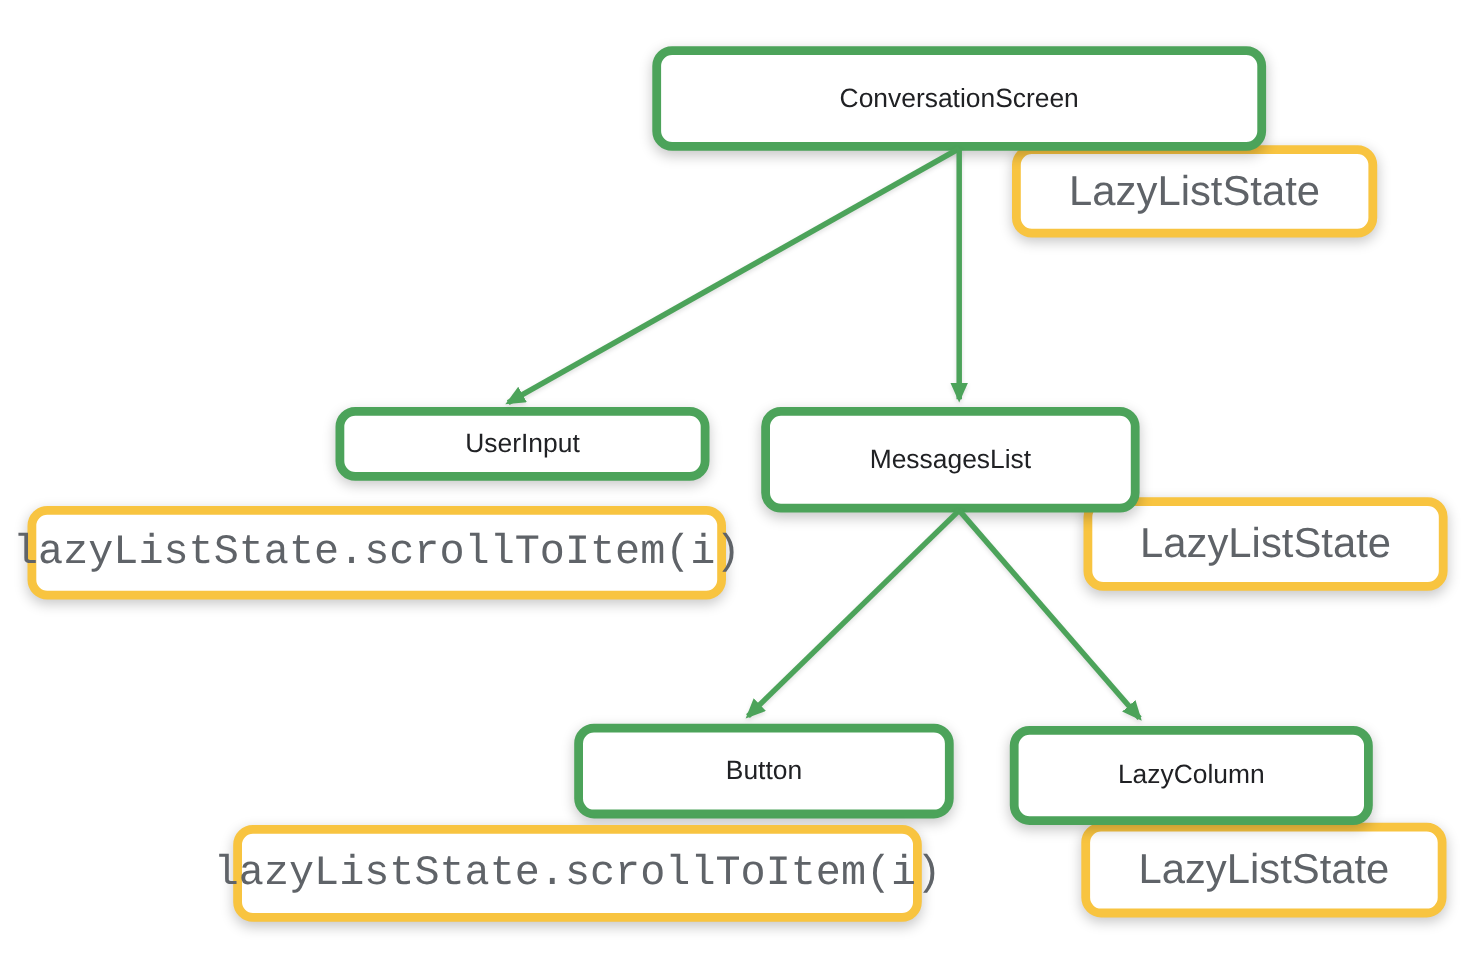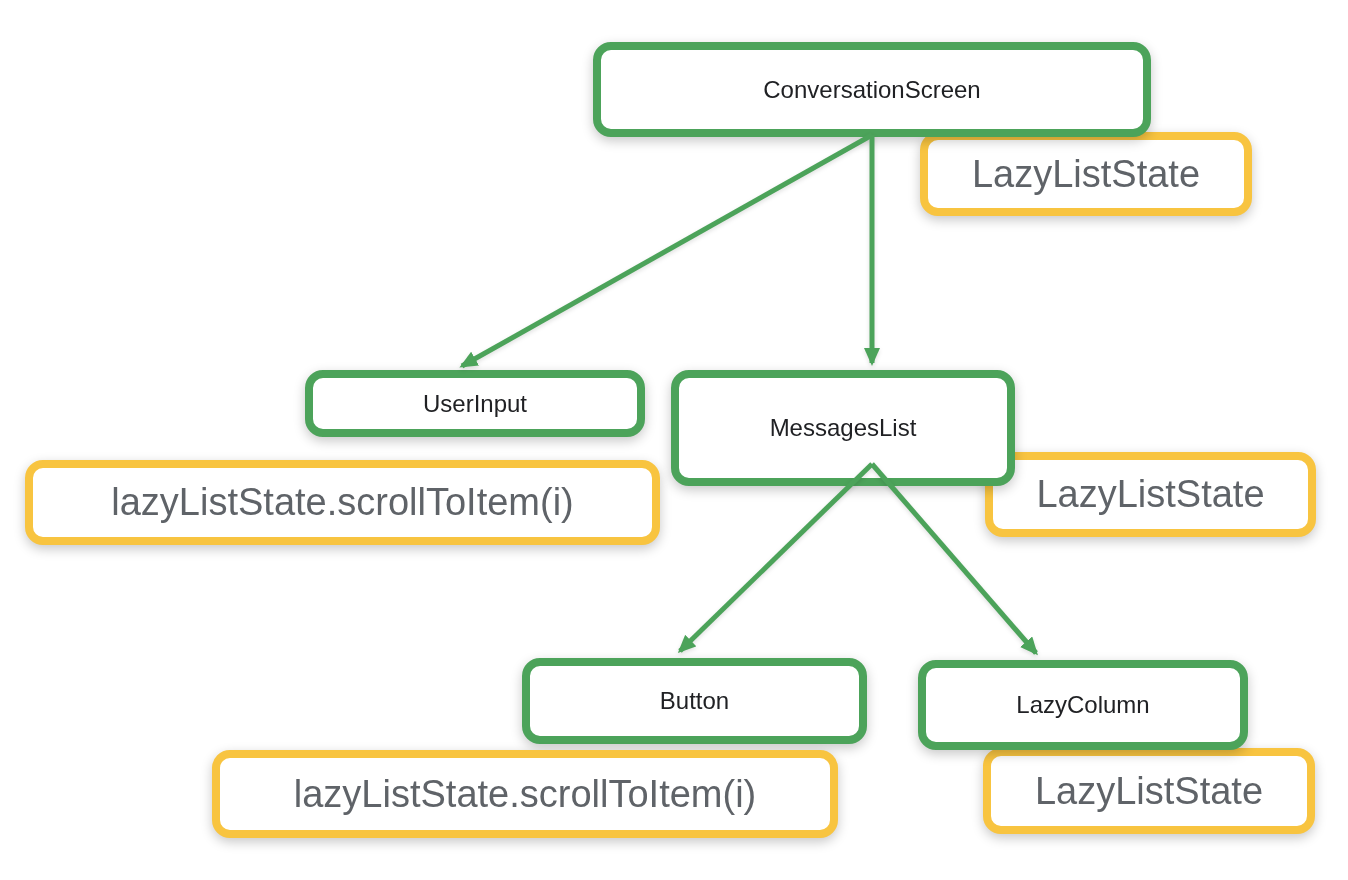--- a/index.html
+++ b/index.html
@@ -33,27 +33,27 @@
     font-size:24px;
     z-index:3;
   }
   .state{
     border:8px solid var(--yellow);
     border-radius:18px;
     color:var(--state-text);
     font-size:38px;
     z-index:2;
   }
-  .state.front{z-index:4;}
+  .state.front{z-index:4;font-family:Liberation Mono, monospace;}
   
   #node-conversation { left:593px; top:42px;  width:558px; height:95px; }
   #state-conversation{ left:920px; top:132px; width:332px; height:84px; }
   #node-userinput    { left:305px; top:370px; width:340px; height:67px; }
   #state-userinput   { left:25px;  top:460px; width:635px; height:85px; }
-  #node-messageslist { left:671px; top:370px; width:344px; height:116px; }
+  #node-messageslist { left:692px; top:370px; width:344px; height:96px; }
   #state-messageslist{ left:985px; top:452px; width:331px; height:85px; }
   #node-button       { left:522px; top:658px; width:345px; height:86px; }
   #state-button      { left:212px; top:750px; width:626px; height:88px; }
   #node-lazycolumn   { left:918px; top:660px; width:330px; height:90px; }
   #state-lazycolumn  { left:983px; top:748px; width:332px; height:86px; }
   .edges{
     position:absolute;left:0;top:0;width:1348px;height:880px;
     z-index:5;pointer-events:none;
     filter:drop-shadow(0 2px 2px rgba(0,0,0,0.12));
   }

